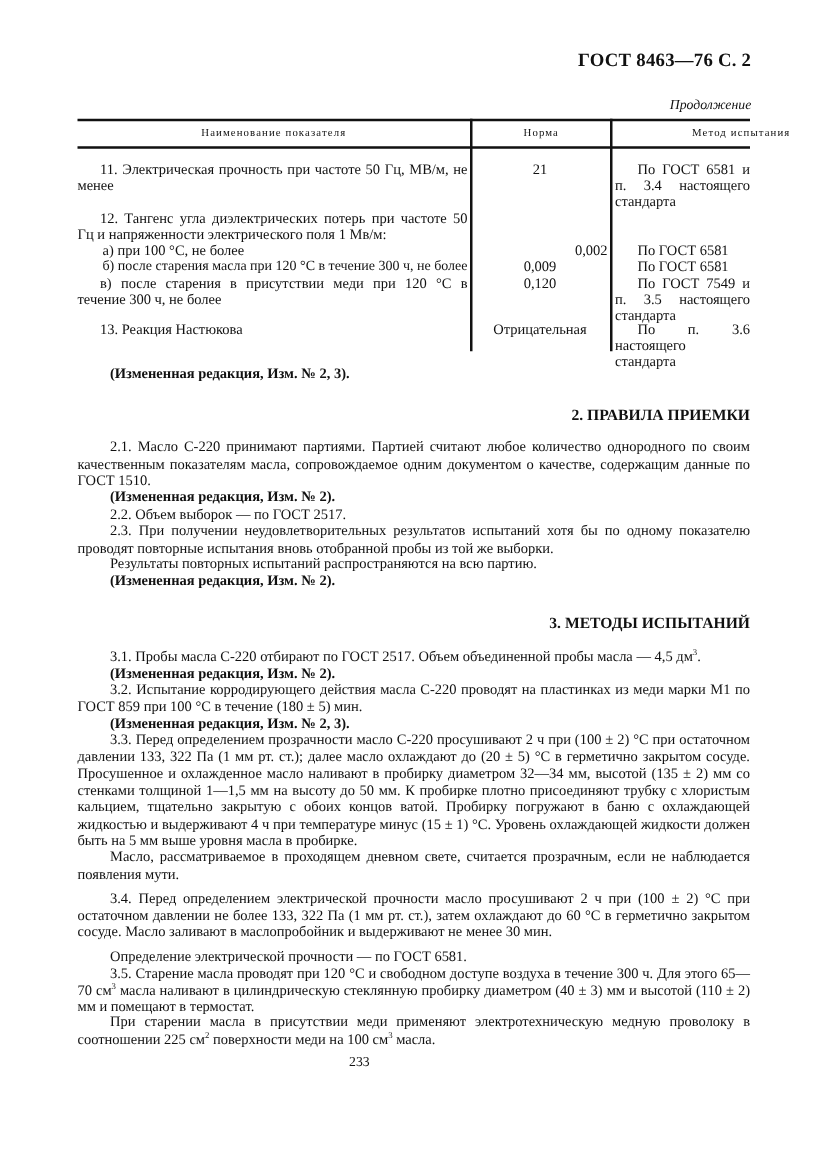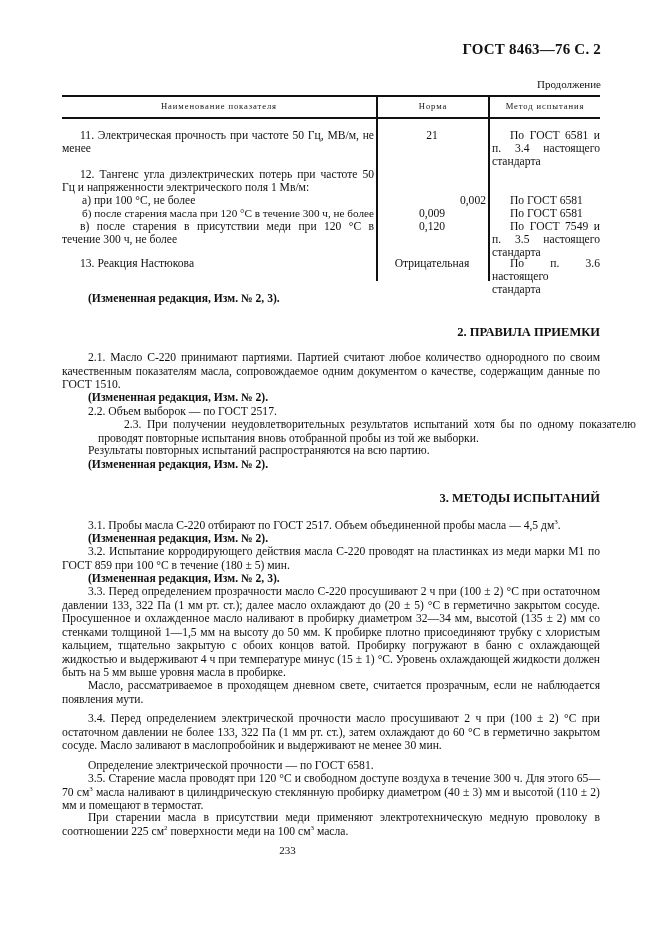--- a/index.html
+++ b/index.html
@@ -3,21 +3,21 @@
 <meta charset="utf-8">
 <style>
   html, body { margin: 0; padding: 0; background: #ffffff; }
   body {
     width: 661px; height: 936px; position: relative; overflow: hidden;
     font-family: "Liberation Serif", "DejaVu Serif", serif;
     color: #111; font-size: 11.6px;
   }
   .abs { position: absolute; }
   .hdr-title { right: 60px; top: 41px; font-weight: bold; font-size: 15px; letter-spacing: 0.2px; }
-  .continued { right: 60px; top: 78px; font-size: 11px; }
+  .continued { right: 60px; top: 78px; font-style: italic; font-size: 11px; }
 
   .table { left: 62px; top: 95px; width: 538px; height: 186px; }
   .hline { position: absolute; left: 0; width: 538px; height: 1.6px; background: #111; }
   .vline { position: absolute; top: 0; width: 2px; height: 186px; background: #111; }
   .th { position: absolute; top: 95px; height: 22px; line-height: 22px; text-align: center;
         font-size: 8.6px; letter-spacing: 0.9px; }
 
   .cell { position: absolute; line-height: 13.2px; }
   .c1 { left: 62px; width: 312px; text-align: justify; }
   .c2 { left: 378px; width: 108px; text-align: center; }
@@ -39,21 +39,21 @@
 <div class="abs continued">Продолжение</div>
 
 <div class="abs table">
   <div class="hline" style="top:0;"></div>
   <div class="hline" style="top:22px;"></div>
   <div class="vline" style="left:314px;"></div>
   <div class="vline" style="left:426px;"></div>
 </div>
 <div class="th" style="left:62px;width:314px;">Наименование показателя</div>
 <div class="th" style="left:378px;width:110px;">Норма</div>
-<div class="th" style="left:490px;width:110px;">Метод испытания</div>
+<div class="th" style="left:490px;width:110px;padding-left:48px;">Метод испытания</div>
 
 <div class="cell c1 ind" style="top:129px;">11. Электрическая прочность при частоте 50 Гц, МВ/м, не менее</div>
 <div class="cell c2" style="top:129px;">21</div>
 <div class="cell c3 ind" style="top:129px;">По ГОСТ 6581 и п. 3.4 настоящего стандарта</div>
 
 <div class="cell c1 ind" style="top:168px;">12. Тангенс угла диэлектрических потерь при частоте 50 Гц и напряженности электрического поля 1 Мв/м:</div>
 
 <div class="cell c1 ind-only" style="top:194px;">а) при 100 °С, не более</div>
 <div class="cell c2" style="top:194px;text-align:right;">0,002</div>
 <div class="cell c3 ind" style="top:194px;">По ГОСТ 6581</div>
@@ -69,21 +69,21 @@
 <div class="cell c1 ind" style="top:257px;">13. Реакция Настюкова</div>
 <div class="cell c2" style="top:257px;">Отрицательная</div>
 <div class="cell c3 ind" style="top:257px;">По п. 3.6 настоящего стандарта</div>
 
 <div class="para ind bold" style="top:292px;">(Измененная редакция, Изм. № 2, 3).</div>
 
 <div class="section-title" style="top:325px;">2. ПРАВИЛА ПРИЕМКИ</div>
 <div class="para ind" style="top:351px;">2.1. Масло С-220 принимают партиями. Партией считают любое количество однородного по своим качественным показателям масла, сопровождаемое одним документом о качестве, содержащим данные по ГОСТ 1510.</div>
 <div class="para ind bold" style="top:391px;">(Измененная редакция, Изм. № 2).</div>
 <div class="para ind" style="top:405px;">2.2. Объем выборок — по ГОСТ 2517.</div>
-<div class="para ind" style="top:418px;margin-left:36px;">2.3. При получении неудовлетворительных результатов испытаний хотя бы по одному показателю проводят повторные испытания вновь отобранной пробы из той же выборки.</div>
+<div class="para ind" style="top:418px;">2.3. При получении неудовлетворительных результатов испытаний хотя бы по одному показателю проводят повторные испытания вновь отобранной пробы из той же выборки.</div>
 <div class="para ind" style="top:444px;">Результаты повторных испытаний распространяются на всю партию.</div>
 <div class="para ind bold" style="top:458px;">(Измененная редакция, Изм. № 2).</div>
 
 <div class="section-title" style="top:491px;">3. МЕТОДЫ ИСПЫТАНИЙ</div>
 <div class="para ind" style="top:519px;"><span>3.1. Пробы масла С-220 отбирают по ГОСТ 2517. Объем объединенной пробы масла — 4,5 дм</span><sup>3</sup><span>.</span></div>
 <div class="para ind bold" style="top:532px;">(Измененная редакция, Изм. № 2).</div>
 <div class="para ind" style="top:545px;">3.2. Испытание корродирующего действия масла С-220 проводят на пластинках из меди марки М1 по ГОСТ 859 при 100 °С в течение (180 ± 5) мин.</div>
 <div class="para ind bold" style="top:572px;">(Измененная редакция, Изм. № 2, 3).</div>
 <div class="para ind" style="top:585px;">3.3. Перед определением прозрачности масло С-220 просушивают 2 ч при (100 ± 2) °С при остаточном давлении 133, 322 Па (1 мм рт. ст.); далее масло охлаждают до (20 ± 5) °С в герметично закрытом сосуде. Просушенное и охлажденное масло наливают в пробирку диаметром 32—34 мм, высотой (135 ± 2) мм со стенками толщиной 1—1,5 мм на высоту до 50 мм. К пробирке плотно присоединяют трубку с хлористым кальцием, тщательно закрытую с обоих концов ватой. Пробирку погружают в баню с охлаждающей жидкостью и выдерживают 4 ч при температуре минус (15 ± 1) °С. Уровень охлаждающей жидкости должен быть на 5 мм выше уровня масла в пробирке.</div>
 <div class="para ind" style="top:679px;">Масло, рассматриваемое в проходящем дневном свете, считается прозрачным, если не наблюдается появления мути.</div>

